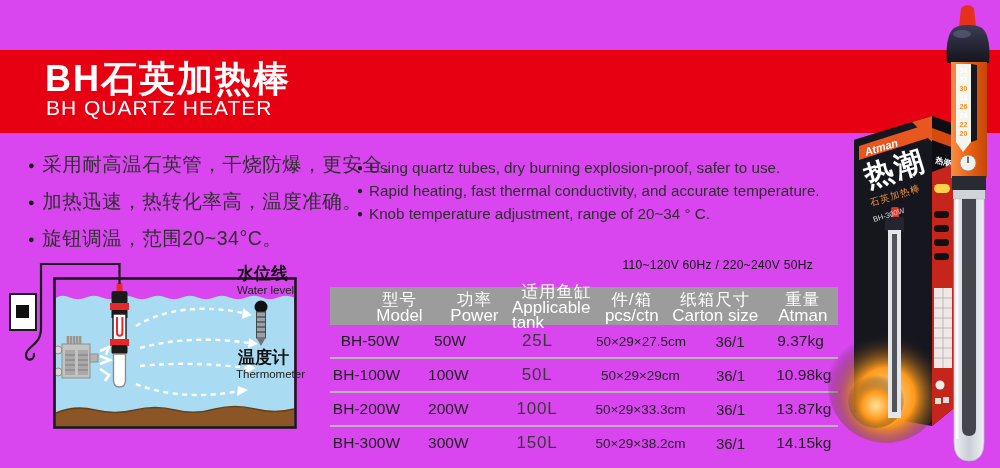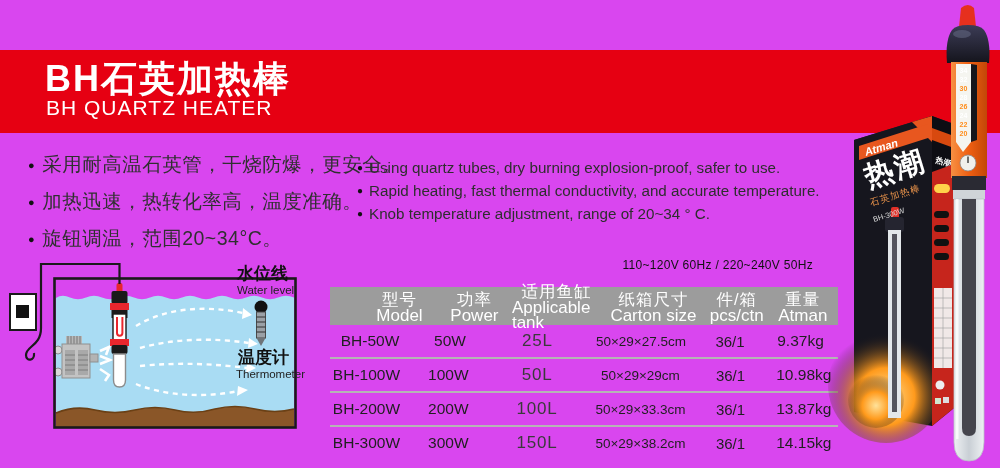--- a/index.html
+++ b/index.html
@@ -74,27 +74,27 @@
           <span class="en">Model</span>
         </div>
       <div class="hc c2">
           <span class="cn">功率</span>
           <span class="en">Power</span>
         </div>
       <div class="hc c3">
           <span class="cn">适用鱼缸</span>
           <span class="en">Applicable tank</span>
         </div>
+      <div class="hc c5">
+          <span class="cn">件/箱</span>
+          <span class="en">pcs/ctn</span>
+        </div>
       <div class="hc c4">
           <span class="cn">纸箱尺寸</span>
           <span class="en">Carton size</span>
-        </div>
-      <div class="hc c5">
-          <span class="cn">件/箱</span>
-          <span class="en">pcs/ctn</span>
         </div>
       <div class="hc c6">
           <span class="cn">重量</span>
           <span class="en">Atman</span>
         </div>
     </div>
     <div class="spec-row">
       <div class="cell c1">BH-50W</div>
       <div class="cell c2">50W</div>
       <div class="cell c3">25L</div>

